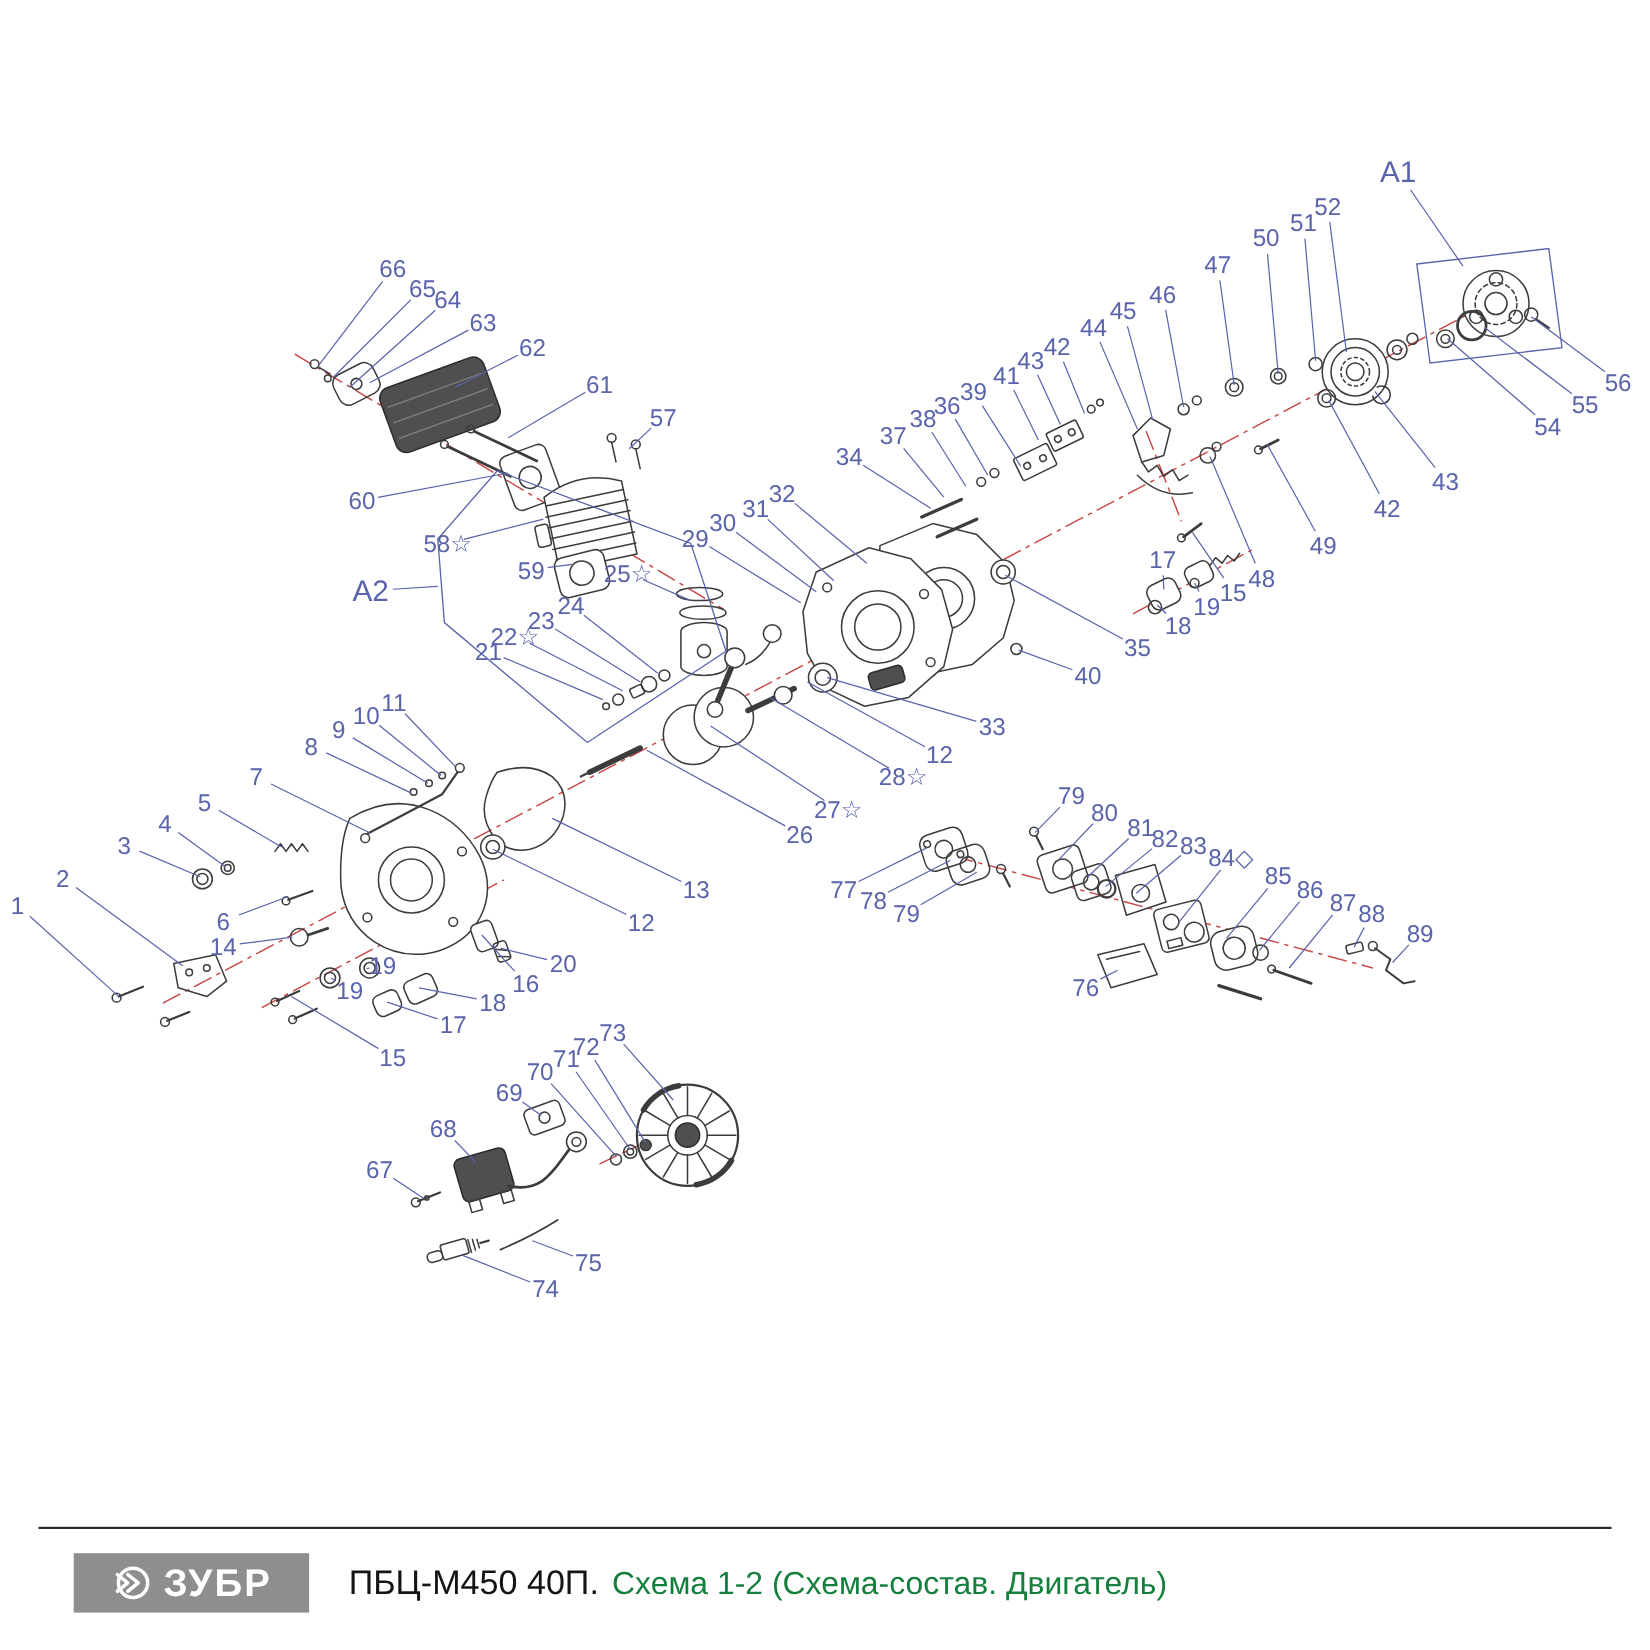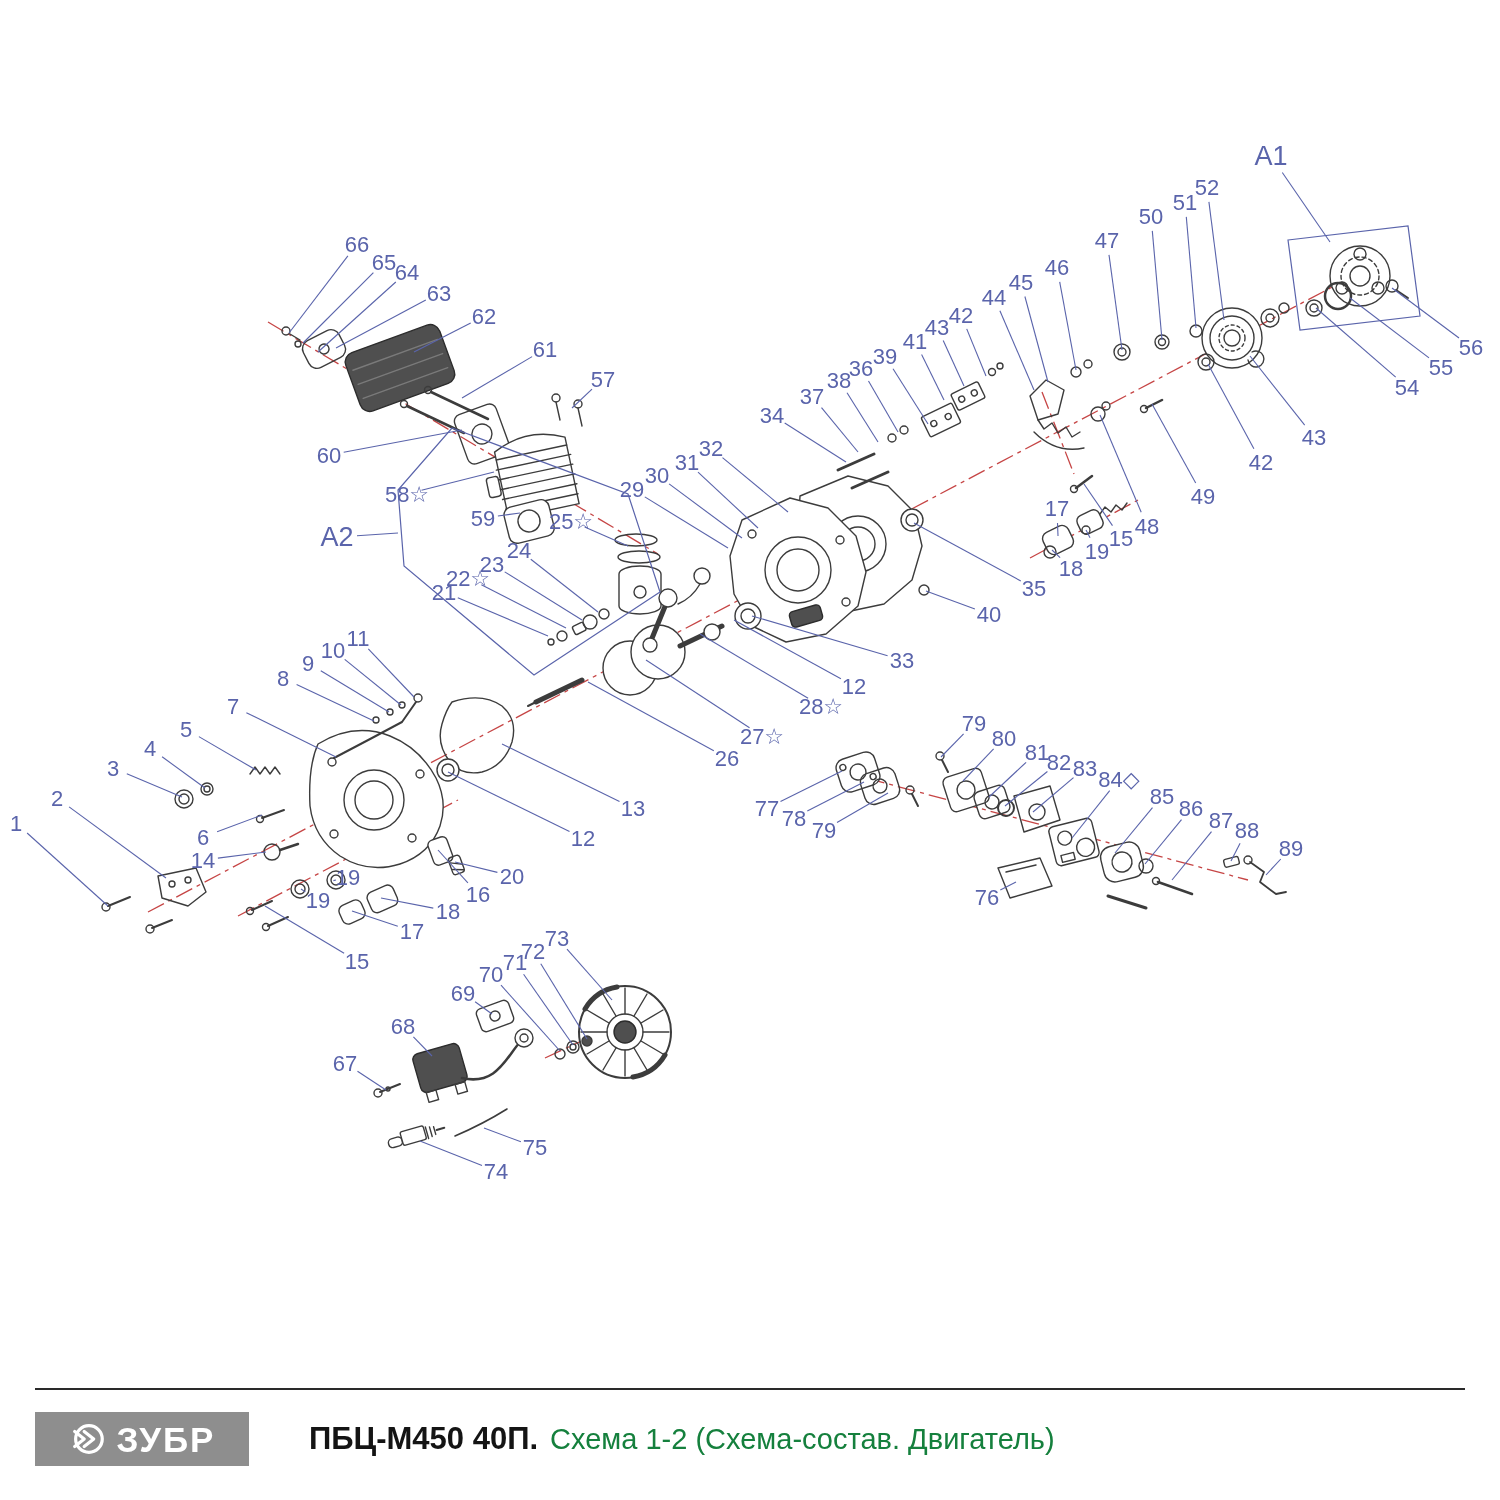--- a/index.html
+++ b/index.html
@@ -1,28 +1,28 @@
 <!DOCTYPE html>
 <html><head>
 <meta charset="utf-8">
 <style>
   html,body{margin:0;padding:0;background:#fff;}
   .page{position:relative;width:1500px;height:1500px;background:#fff;overflow:hidden;
         font-family:"Liberation Sans",sans-serif;}
   #diagram{position:absolute;top:0;left:0;}
   #callouts text{font-family:"Liberation Sans",sans-serif;}
-  .footer{position:absolute;left:0;right:0;bottom:0;height:112px;background:#fff;}
+  .footer{position:absolute;left:0;right:0;bottom:0;height:112px;background:#fff;padding-left:32px;}
   .footer-rule{position:absolute;top:0;left:35px;right:35px;height:2px;background:#2a2a2a;}
   .footer-row{display:flex;align-items:center;gap:36px;padding:24px 0 0 35px;}
   .brand-box{width:214px;height:54px;background:#8e8e8e;display:flex;align-items:center;
              justify-content:center;gap:10px;flex:0 0 auto;}
   .brand-icon{width:38px;height:38px;}
   .brand-text{color:#ffffff;font-weight:bold;font-size:35px;letter-spacing:2px;line-height:1;}
   .title{display:flex;align-items:baseline;gap:12px;white-space:nowrap;}
-  .title-model{font-weight:bold;color:#141414;font-size:31px;margin-left:24px;}
+  .title-model{font-weight:normal;color:#141414;font-size:31px;}
   .title-sub{color:#15803d;font-size:29px;}
 </style>
 </head>
 <body>
 
 <div class="page">
 
   <svg id="diagram" width="1500" height="1388" viewBox="0 0 1500 1388">
 
     <g stroke="#c64545" stroke-width="1.3" fill="none" stroke-dasharray="18 5 4 5">

